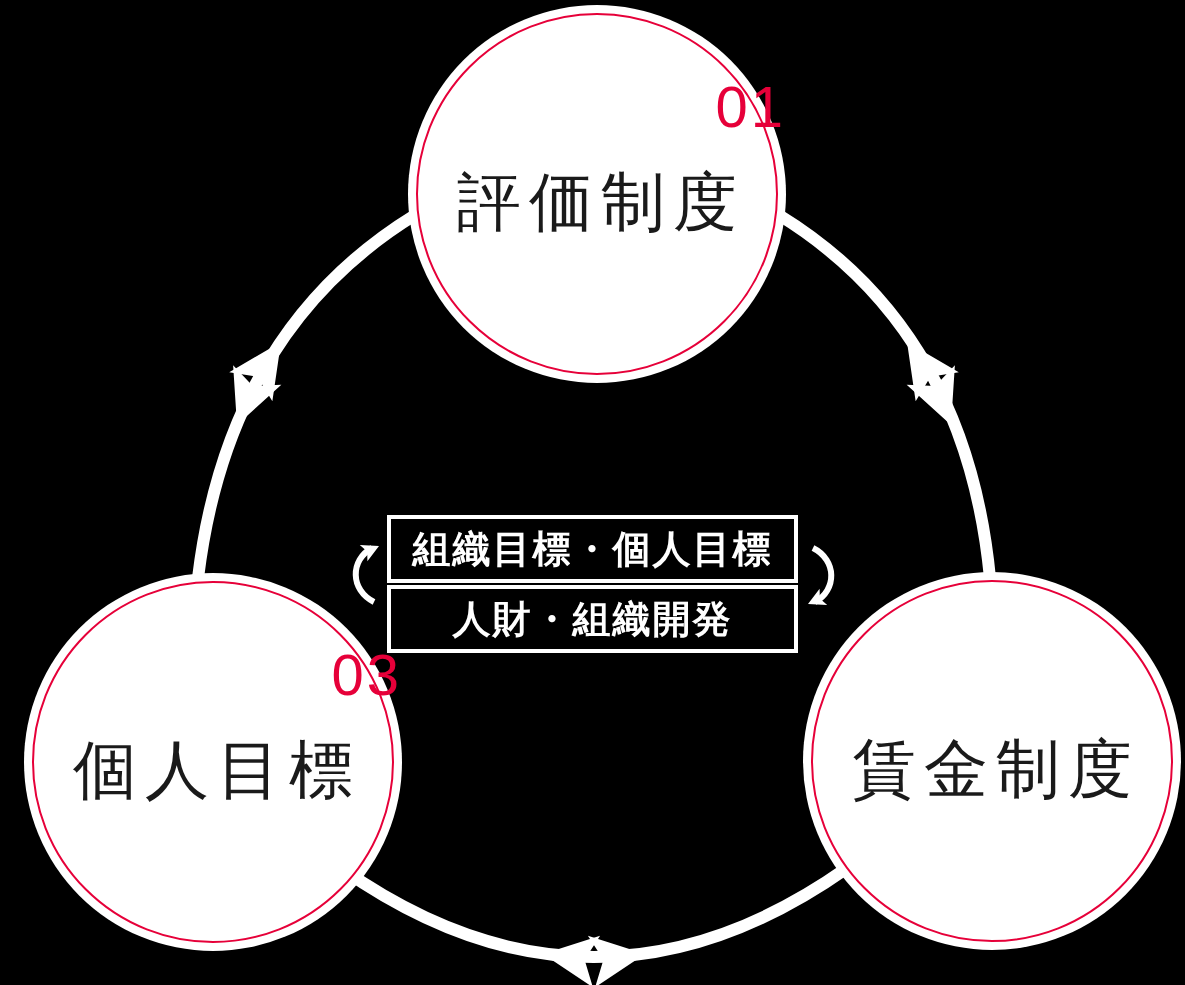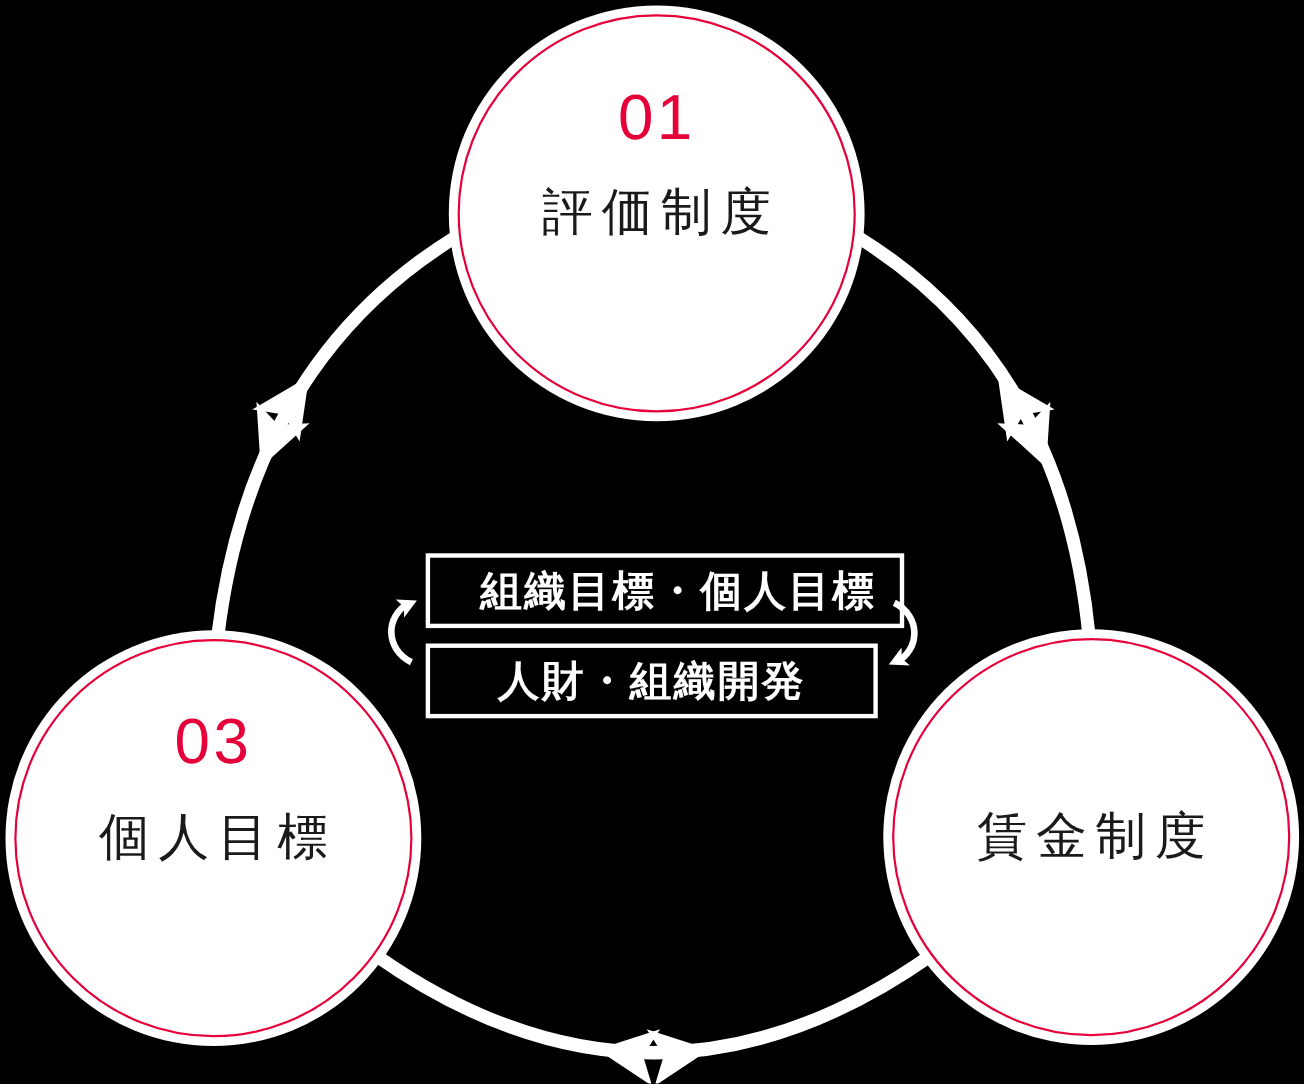--- a/index.html
+++ b/index.html
@@ -23,43 +23,43 @@
   
   .node{
     position:absolute;width:378px;height:378px;border-radius:50%;
     background:var(--white);z-index:2;
   }
   .node .ring{
     position:absolute;left:8px;top:8px;right:8px;bottom:8px;
     border:2px solid var(--red);border-radius:50%;
   }
   .node .num{
-    position:absolute;top:73px;left:0;width:100%;text-align:center;
+    position:absolute;top:73px;left:0;width:100%;text-align:right;
     font-size:58px;line-height:1;color:var(--red);letter-spacing:3px;
     font-family:"Liberation Sans", sans-serif;
   }
   .node .label{
     position:absolute;top:163px;left:0;width:100%;text-align:center;
-    font-size:46px;line-height:1.1;color:var(--ink);letter-spacing:8px;
+    font-size:64px;line-height:1.1;color:var(--ink);letter-spacing:8px;
     text-indent:8px;
     font-family:"Liberation Serif", serif;
   }
   #node-01{left:408px;top:5px;}
   #node-02{left:803px;top:572px;}
-  #node-03{left:5px;top:573px;}
+  #node-03{left:24px;top:573px;}
 
   
   .cbox{
     position:absolute;left:387px;width:403px;height:60px;
     border:4px solid var(--white);background:transparent;z-index:2;
     display:flex;align-items:center;justify-content:center;
     color:var(--white);font-weight:bold;font-size:38px;letter-spacing:2px;
     font-family:"Liberation Sans", sans-serif;white-space:nowrap;
   }
-  #cbox-top{top:503px;padding-left:24px;}
+  #cbox-top{top:515px;}
   #cbox-bottom{top:585px;align-items:center;}
 </style>
 </head>
 <body>
 
 <svg class="connectors" width="1185" height="985" viewBox="0 0 1185 985">
 
   <path class="arc" d="M 198,578 Q 228,330 415,215"></path>
   <path class="arc" d="M 990,578 Q 966,330 779,215"></path>
   <path class="arc" d="M 341,868 Q 594,1046 847,868"></path>

